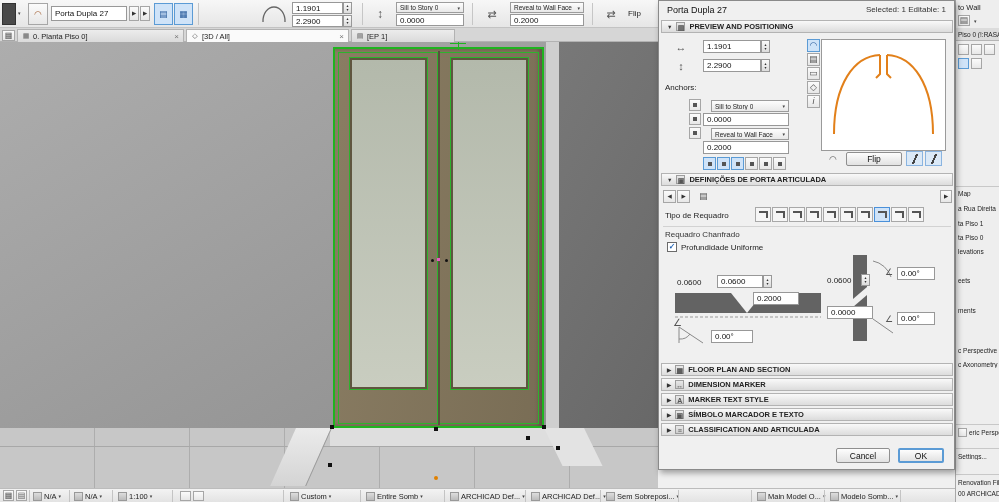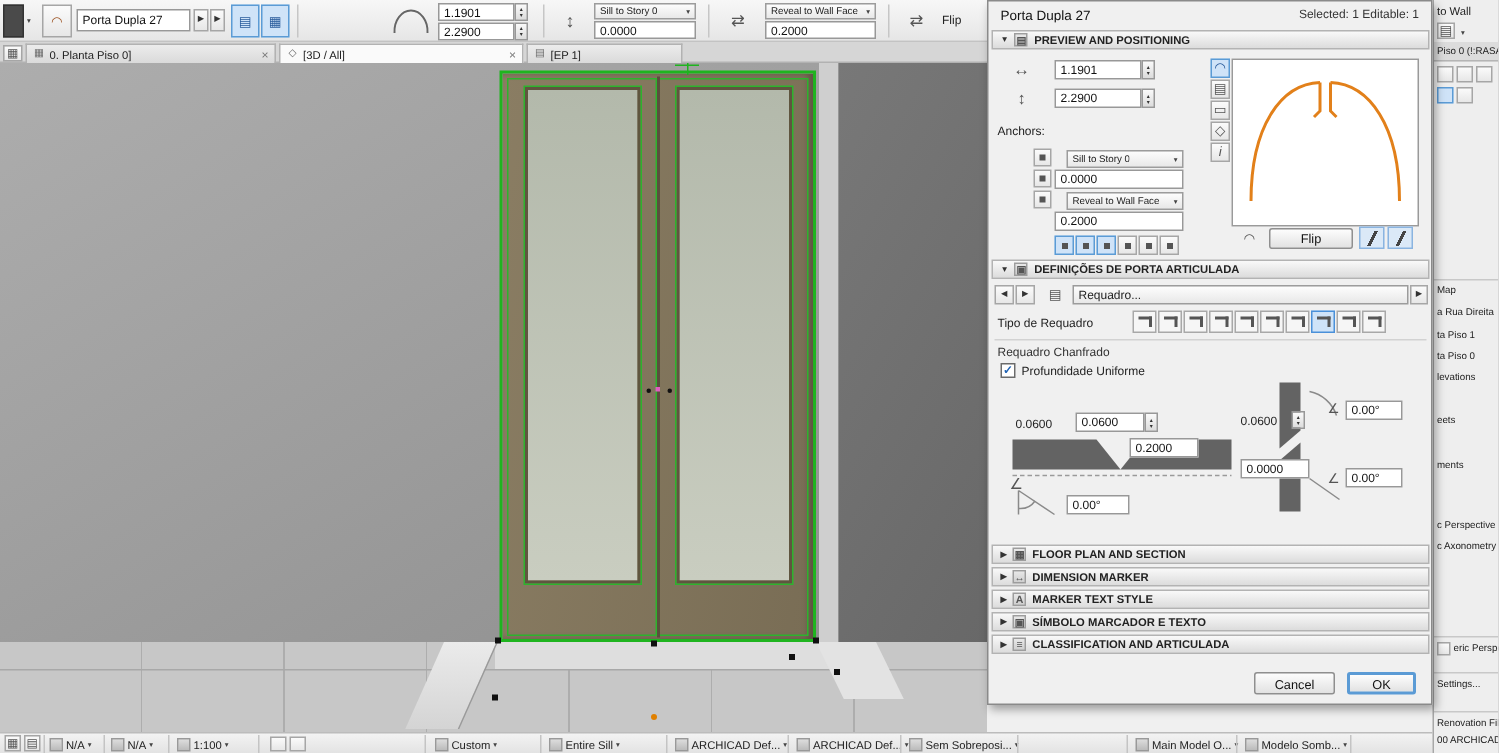--- a/index.html
+++ b/index.html
@@ -316,23 +316,20 @@
     </div>
 
     <div class="iconbox" style="left:4px;top:189px;width:13px;height:13px;">
         <span class="tri">◀</span>
       </div>
     <div class="iconbox" style="left:18px;top:189px;width:13px;height:13px;">
         <span class="tri">▶</span>
       </div>
     <div class="iconbox flat" style="left:37px;top:189px;width:15px;height:13px;">
         <span>▤</span>
-      </div>
-    <div class="lblbtn" style="left:56px;top:189px;width:224px;height:13px;font-size:8px;">
-        <span class="nw">Requadro...</span>
       </div>
     <div class="iconbox" style="left:281px;top:189px;width:12px;height:13px;">
         <span class="tri">▶</span>
       </div>
 
     <div class="lbl" style="left:6px;top:210px;font-size:8px;">Tipo de Requadro</div>
     <div class="profico" style="left:96px;">
         <span class="prof"></span>
       </div>
     <div class="profico" style="left:113px;">
@@ -516,21 +513,21 @@
     <div class="iconbox" style="left:193px;top:2px;width:11px;height:10px;"></div>
     <div class="sbsep" style="left:283px;"></div>
     <div class="sbg" style="left:290px;">
         <span class="sbico"></span>
         <span>Custom</span>
         <span class="chev">▾</span>
       </div>
     <div class="sbsep" style="left:360px;"></div>
     <div class="sbg" style="left:366px;">
         <span class="sbico"></span>
-        <span>Entire Sill</span>
+        <span>Entire Somb</span>
         <span class="chev">▾</span>
       </div>
     <div class="sbsep" style="left:444px;"></div>
     <div class="sbg" style="left:450px;">
         <span class="sbico"></span>
         <span>ARCHICAD Def...</span>
         <span class="chev">▾</span>
       </div>
     <div class="sbsep" style="left:525px;"></div>
     <div class="sbg" style="left:531px;">

